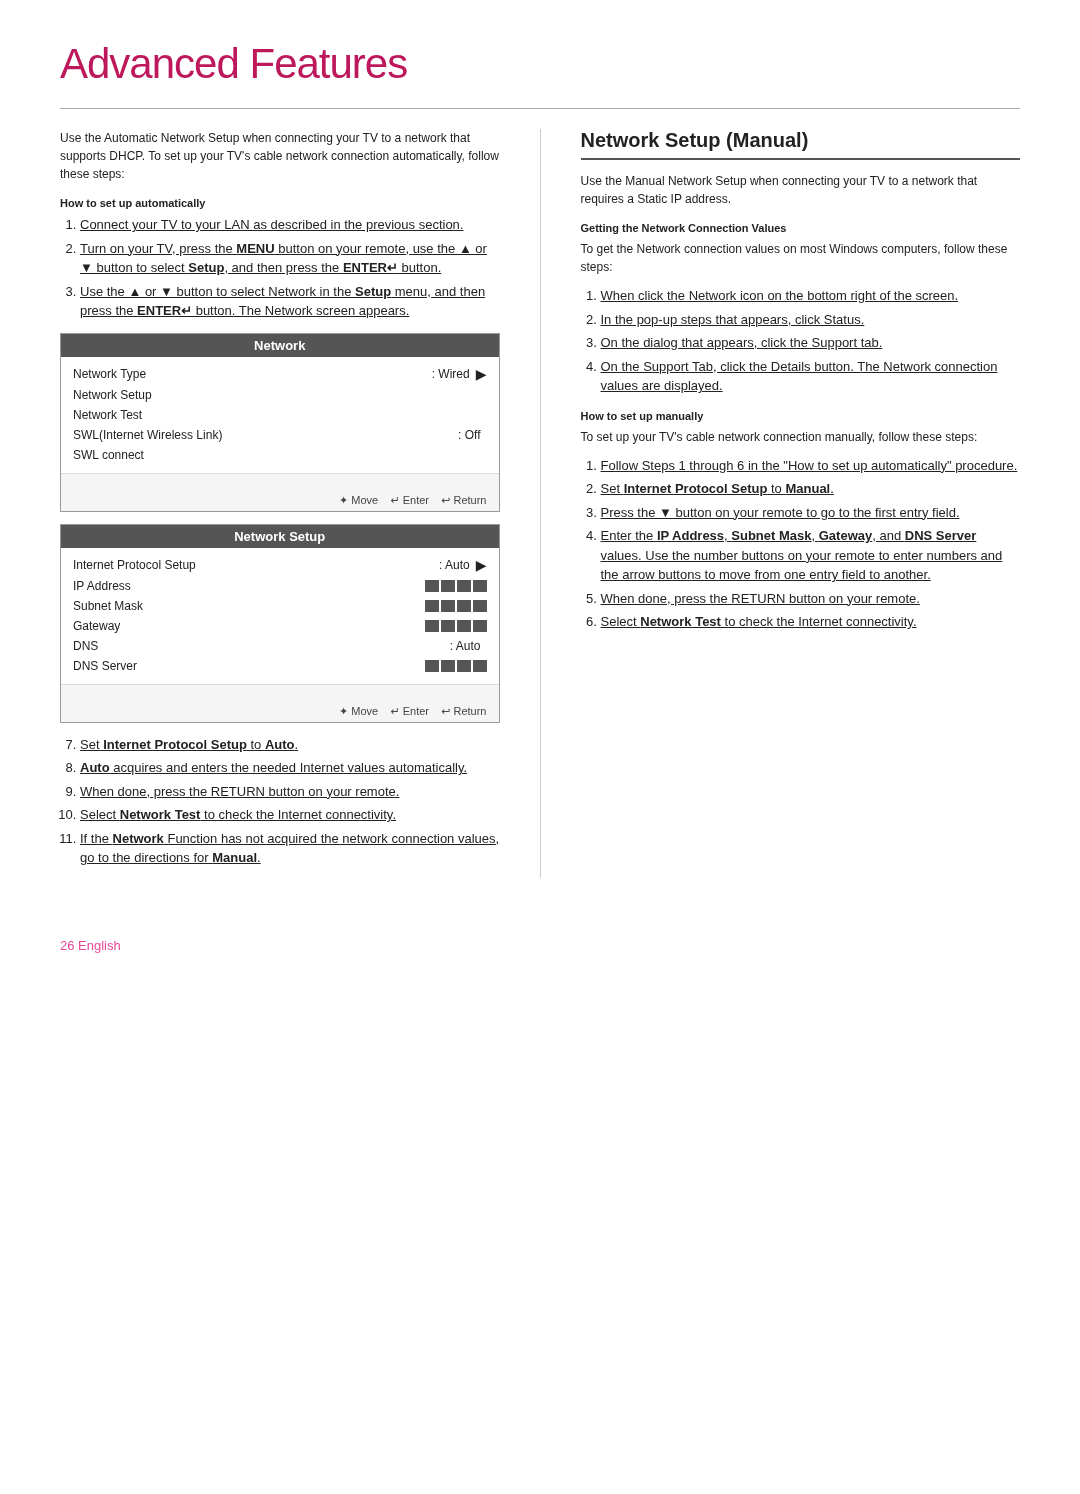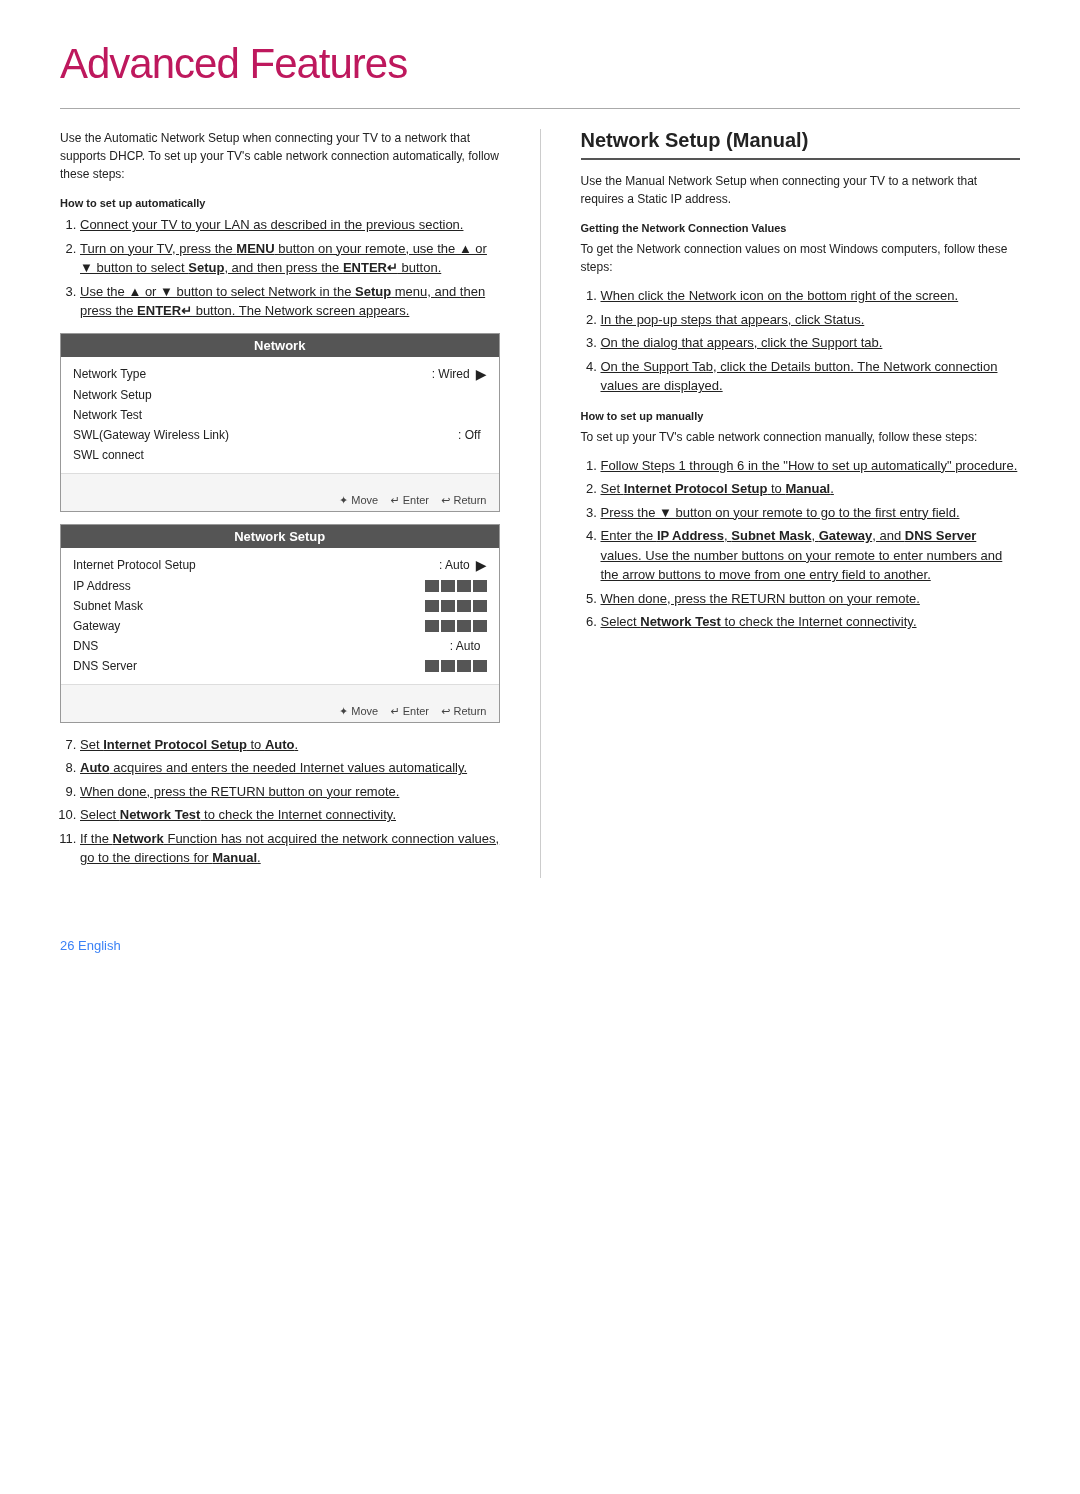--- a/index.html
+++ b/index.html
@@ -111,21 +111,21 @@
       background: #555;
       display: inline-block;
     }
     .pixel-group {
       display: flex;
       gap: 2px;
     }
     .page-footer {
       margin-top: 60px;
       font-size: 13px;
-      color: #3b82f6;
+      color: #ec4899;
     }
     .hr-top {
       border: none;
       border-top: 1px solid #aaa;
       margin-bottom: 20px;
     }
   </style>
 </head>
 <body>
 
@@ -153,21 +153,21 @@
           <span class="value">: Wired</span>
           <span class="arrow">▶</span>
         </div>
         <div class="network-row">
           <span class="label">Network Setup</span>
         </div>
         <div class="network-row">
           <span class="label">Network Test</span>
         </div>
         <div class="network-row">
-          <span class="label">SWL(Gateway Wireless Link)</span>
+          <span class="label">SWL(Internet Wireless Link)</span>
           <span class="value">: Off</span>
         </div>
         <div class="network-row">
           <span class="label">SWL connect</span>
         </div>
       </div>
       <div class="network-footer">
         <span>✦ Move &nbsp;&nbsp; ↵ Enter &nbsp;&nbsp; ↩ Return</span>
       </div>
     </div>

